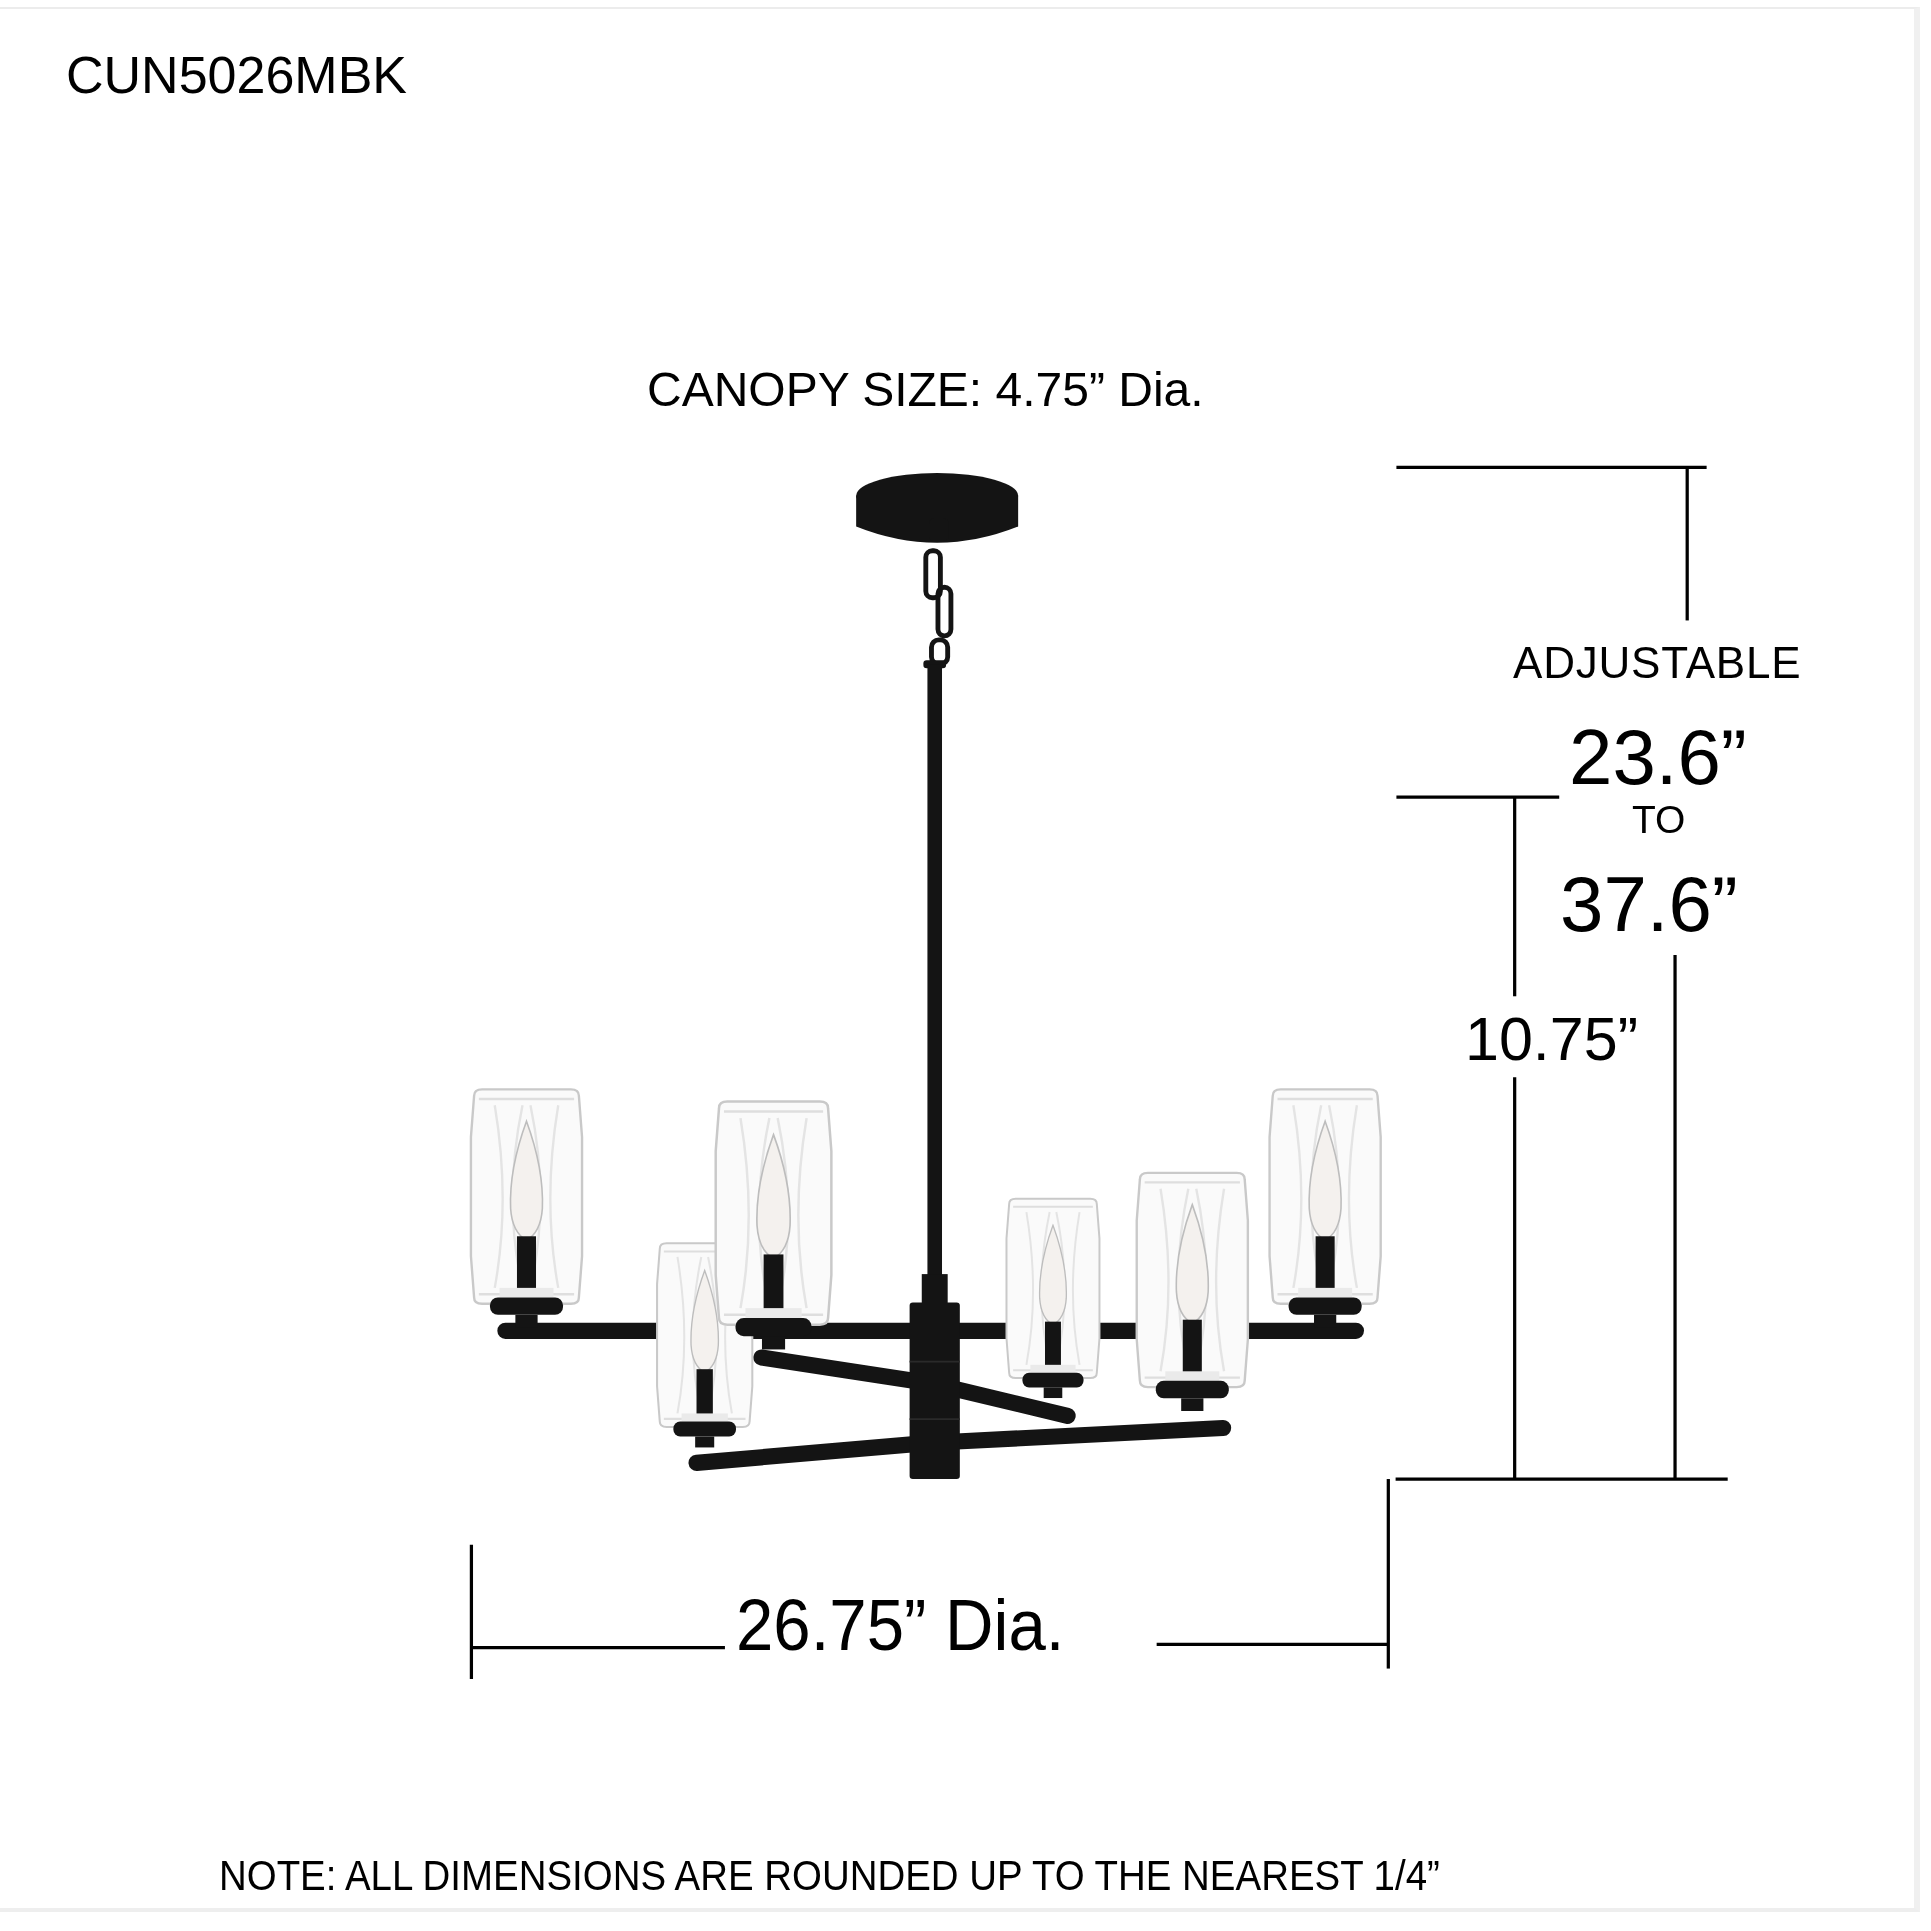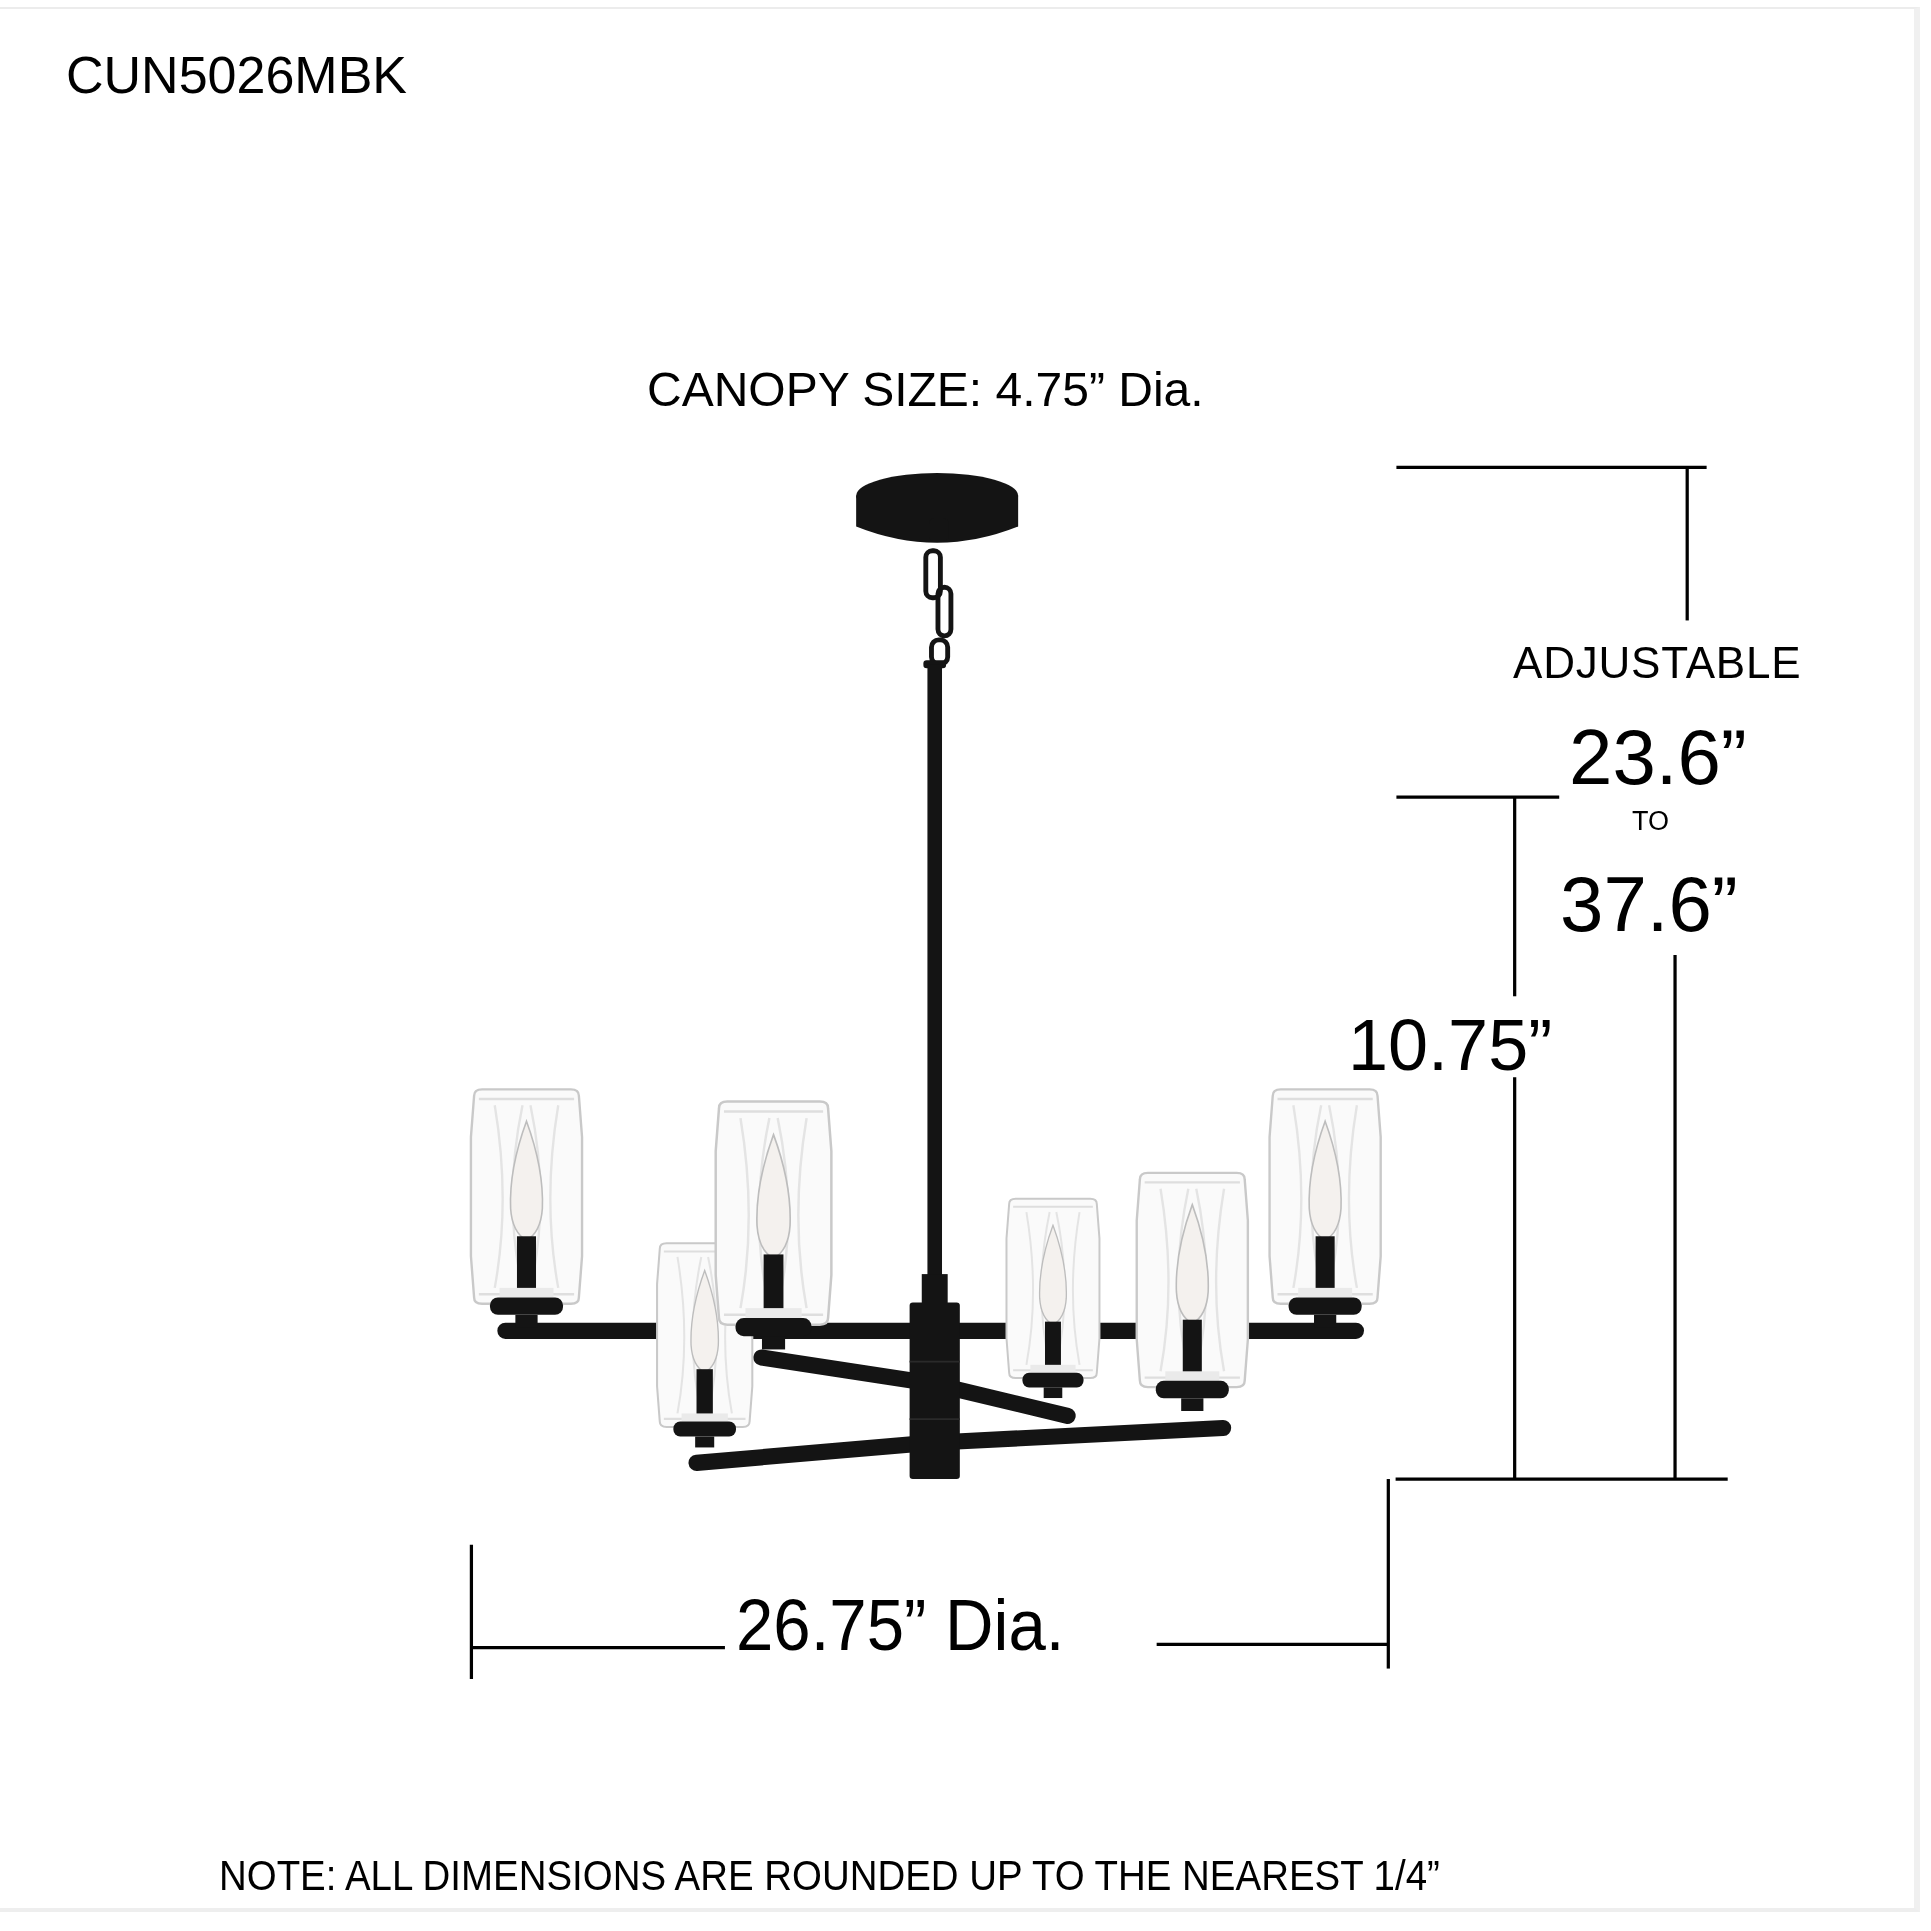--- a/index.html
+++ b/index.html
@@ -5,23 +5,23 @@
     html, body { margin: 0; padding: 0; background: #ffffff; }
     body { width: 1931px; height: 1931px; position: relative; overflow: hidden;
            font-family: "Liberation Sans", sans-serif; color: #000; }
     .frame { position: absolute; left: 0; top: 6.5px; width: 1920px; height: 1905px;
              border-top: 2.4px solid #ececec; border-right: 6.5px solid #f0f0f0; border-bottom: 4.9px solid #eeeeee; box-sizing: border-box; }
     .txt { position: absolute; white-space: nowrap; line-height: 1; }
     .model { left: 66px; top: 49px; font-size: 52px; }
     .canopy-label { left: 647px; top: 366px; font-size: 48px; }
     .adj { left: 1513px; top: 641px; font-size: 44px; letter-spacing: 0.8px; }
     .h1 { left: 1569px; top: 718px; font-size: 78px; }
-    .to { left: 1632px; top: 800px; font-size: 27px; margin-top: 8px; }
+    .to { left: 1632px; top: 800px; font-size: 39px; }
     .h2 { left: 1560px; top: 865px; font-size: 78px; }
-    .body-h { left: 1348px; top: 1009px; font-size: 72px; }
+    .body-h { left: 1465px; top: 1009px; font-size: 61px; }
     .dia { left: 736px; top: 1588px; font-size: 73px; transform: scaleX(0.92); transform-origin: left top; }
     .note { left: 219px; top: 1855px; font-size: 42px; transform: scaleX(0.915); transform-origin: left top; }
     svg.art { position: absolute; left: 0; top: 0; }
   </style>
 </head>
 <body>
 
 <div class="frame"></div>
 
 <div class="txt model">CUN5026MBK</div>

